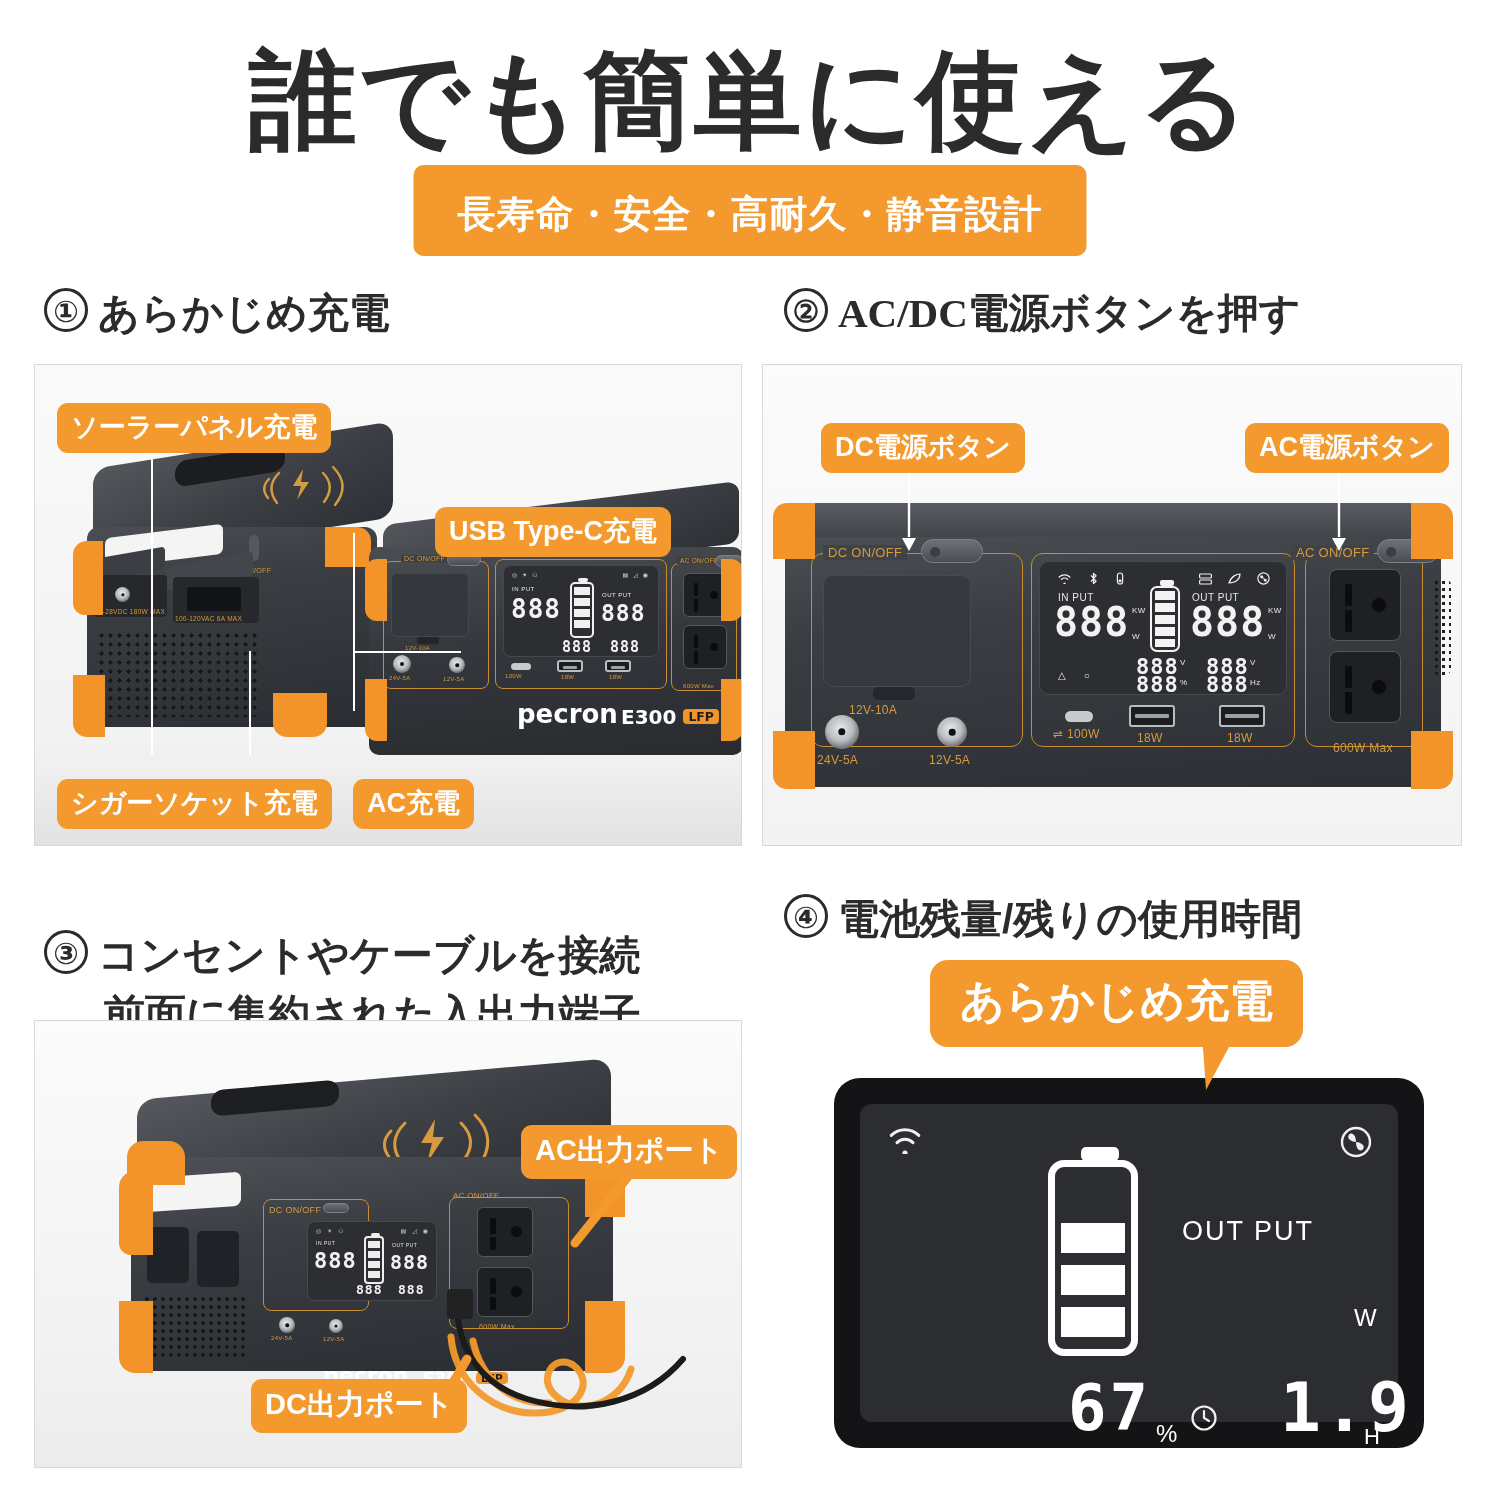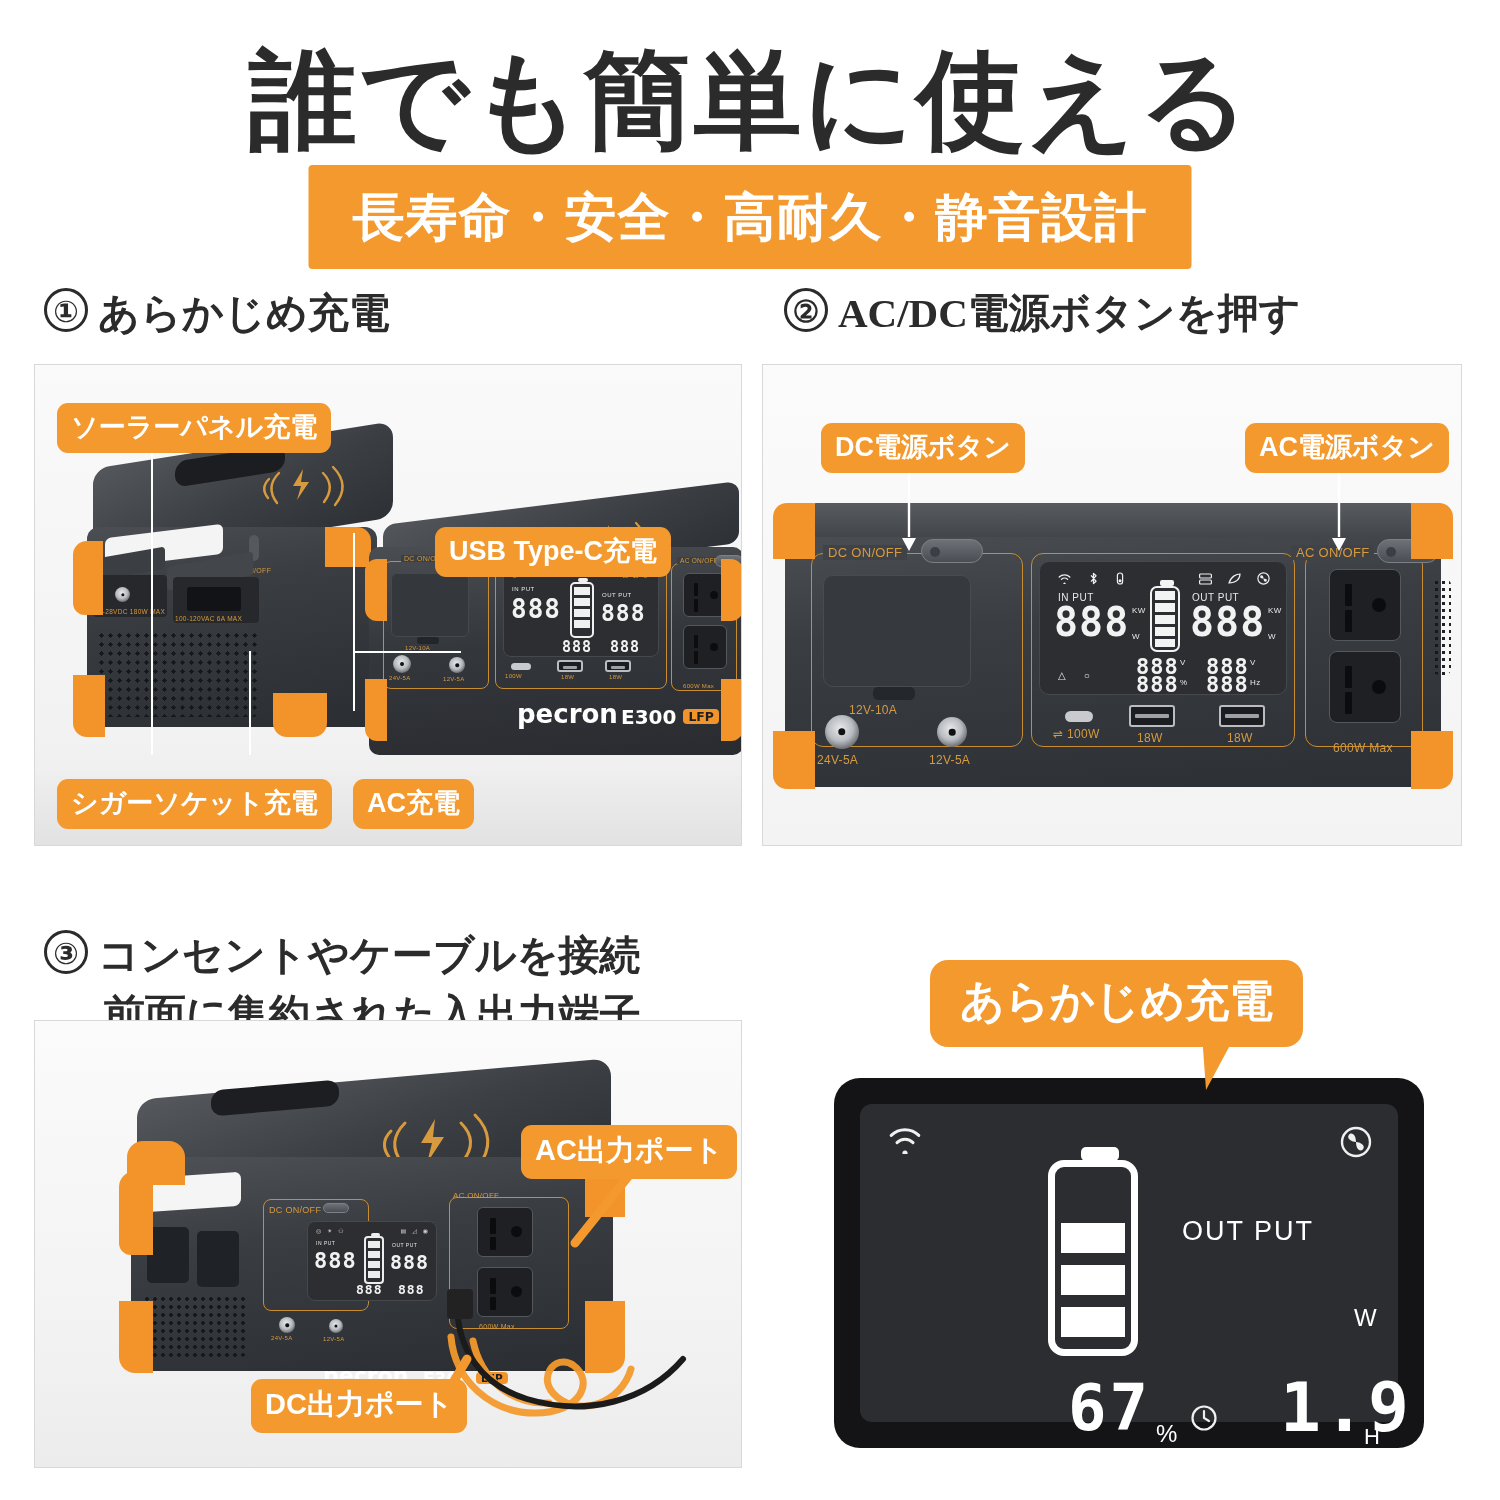--- a/index.html
+++ b/index.html
@@ -16,23 +16,23 @@
     position:absolute; top: 38px; left: 0; width: 1500px;
     text-align:center;
     font-size: 108px; line-height: 1.15;
     font-weight: 700; color: #2b2b2b;
     letter-spacing: 2px;
     white-space: nowrap;
   }
   .hero-badge {
     position:absolute; top: 165px; left: 50%; transform: translateX(-50%);
     background: #F3992D; color:#fff;
-    border-radius: 4px;
-    padding: 18px 44px 16px 44px;
-    font-size: 52px; font-weight:700; letter-spacing: 1px;
+    border-radius: 10px;
+    padding: 24px 44px 16px 44px;
+    font-size: 38px; font-weight:700; letter-spacing: 1px;
     white-space: nowrap;
   }
 
   
   .sec-head {
     position:absolute;
     font-size: 41px; font-weight:700; color:#2b2b2b;
     white-space: nowrap; letter-spacing:0px;
   }
   .sec-head .num {
@@ -119,20 +119,23 @@
 
   <div class="sec-head" style="left:784px; top:286px;font-family:Liberation Serif, serif;">
     <span class="num">②</span><span>AC/DC電源ボタンを押す</span>
   </div>
 
   <div class="sec-head" style="left:44px; top:892px;margin-top:36px;">
     <span class="num">③</span><span>コンセントやケーブルを接続</span>
     <span class="l2">前面に集約された入出力端子</span>
   </div>
 
+  <div class="sec-head" style="left:784px; top:892px;">
+    <span class="num">④</span><span>電池残量/残りの使用時間</span>
+  </div>
 
   <div class="panel" style="left:34px; top:364px; width:708px; height:482px;">
 
     <div style="position:absolute;inset:0;background:linear-gradient(180deg,#fafafa 0%,#f2f2f2 78%,#e9e9e9 100%);"></div>
     <div style="position:absolute;left:0;bottom:0;width:100%;height:70px;background:linear-gradient(180deg,#eeeeee,#e2e2e2);"></div>
 
     <div style="position:absolute;left:28px;top:80px;width:335px;height:330px;">
 
       <div style="position:absolute;left:30px;top:0;width:300px;height:96px;background:linear-gradient(160deg,#54575c,#3b3e43 55%,#2d3034);border-radius:16px;transform:skewY(-9deg);"></div>
 
@@ -262,21 +265,21 @@
       <div class="corner" style="left:356px;top:176px;width:22px;height:62px;border-radius:0 0 12px 0;"></div>
     </div>
 
     <div class="leader" style="left:116px;top:62px;width:2px;height:200px;"></div>
     <div class="leader" style="left:318px;top:168px;width:2px;height:178px;"></div>
     <div class="leader" style="left:116px;top:262px;width:2px;height:128px;"></div>
     <div class="leader" style="left:214px;top:286px;width:2px;height:104px;"></div>
     <div class="leader" style="left:318px;top:286px;width:108px;height:2px;"></div>
 
     <div class="label-pill" style="left:22px;top:38px;">ソーラーパネル充電</div>
-    <div class="label-pill" style="left:400px;top:142px;margin-top:20px;">USB Type-C充電</div>
+    <div class="label-pill" style="left:400px;top:142px;">USB Type-C充電</div>
     <div class="label-pill" style="left:22px;top:414px;">シガーソケット充電</div>
     <div class="label-pill" style="left:318px;top:414px;">AC充電</div>
   </div>
 
   <div class="panel" style="left:762px; top:364px; width:700px; height:482px;">
     <div style="position:absolute;inset:0;background:linear-gradient(180deg,#fbfbfb,#f3f3f3);"></div>
 
     <div style="position:absolute;left:22px;top:154px;width:656px;height:268px;">
 
       <div style="position:absolute;left:0;top:0;width:656px;height:268px;background:linear-gradient(175deg,#4d5055 0%,#3a3d42 38%,#2c2f33 100%);border-radius:20px;"></div>

